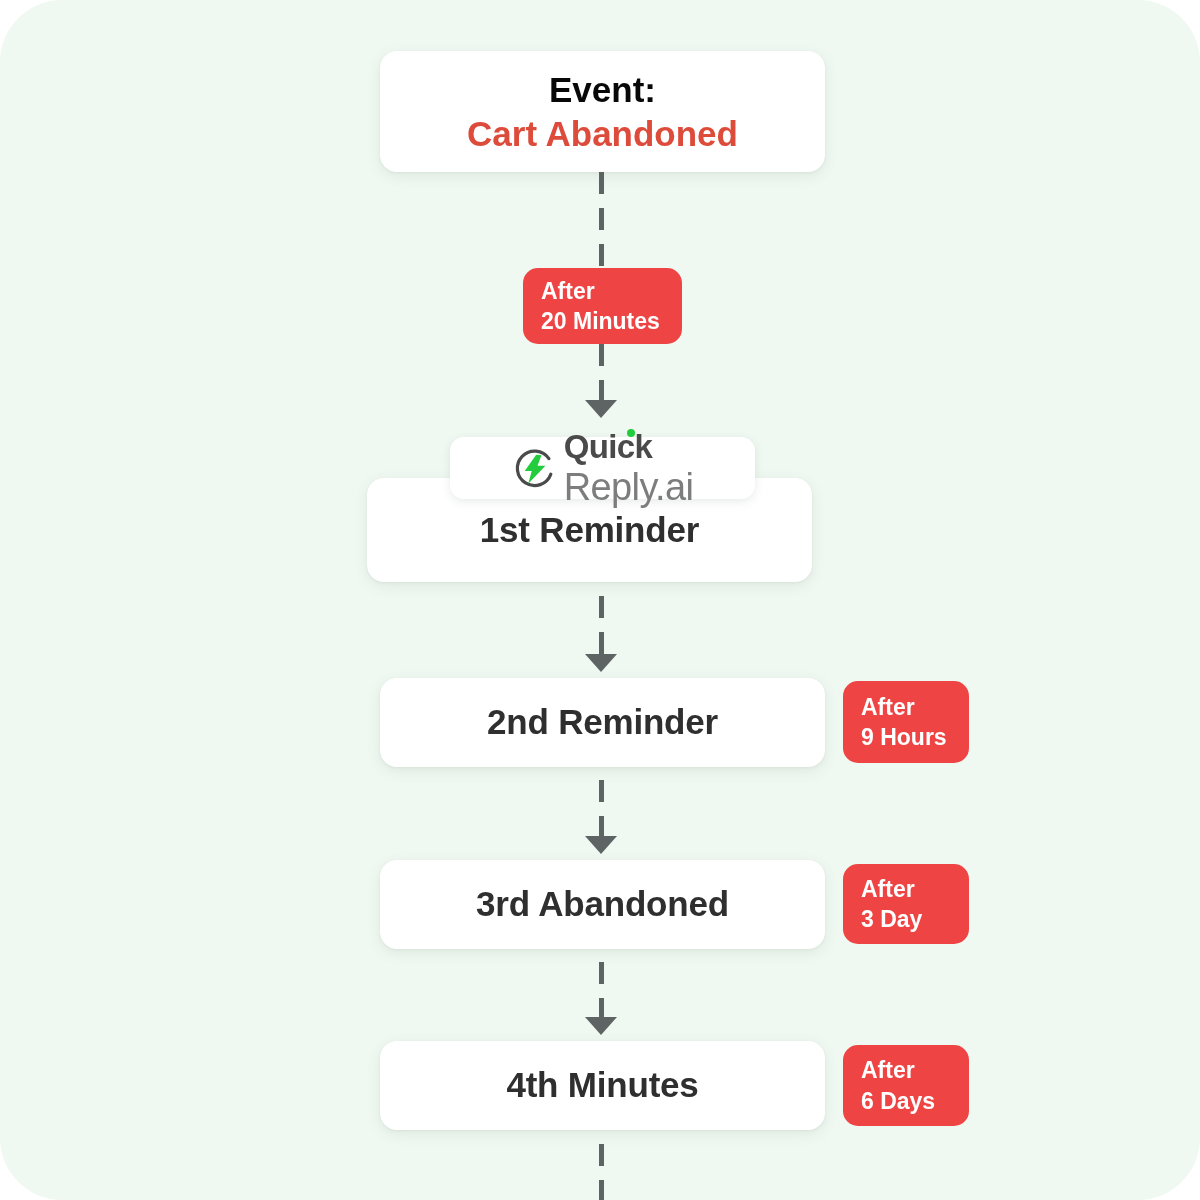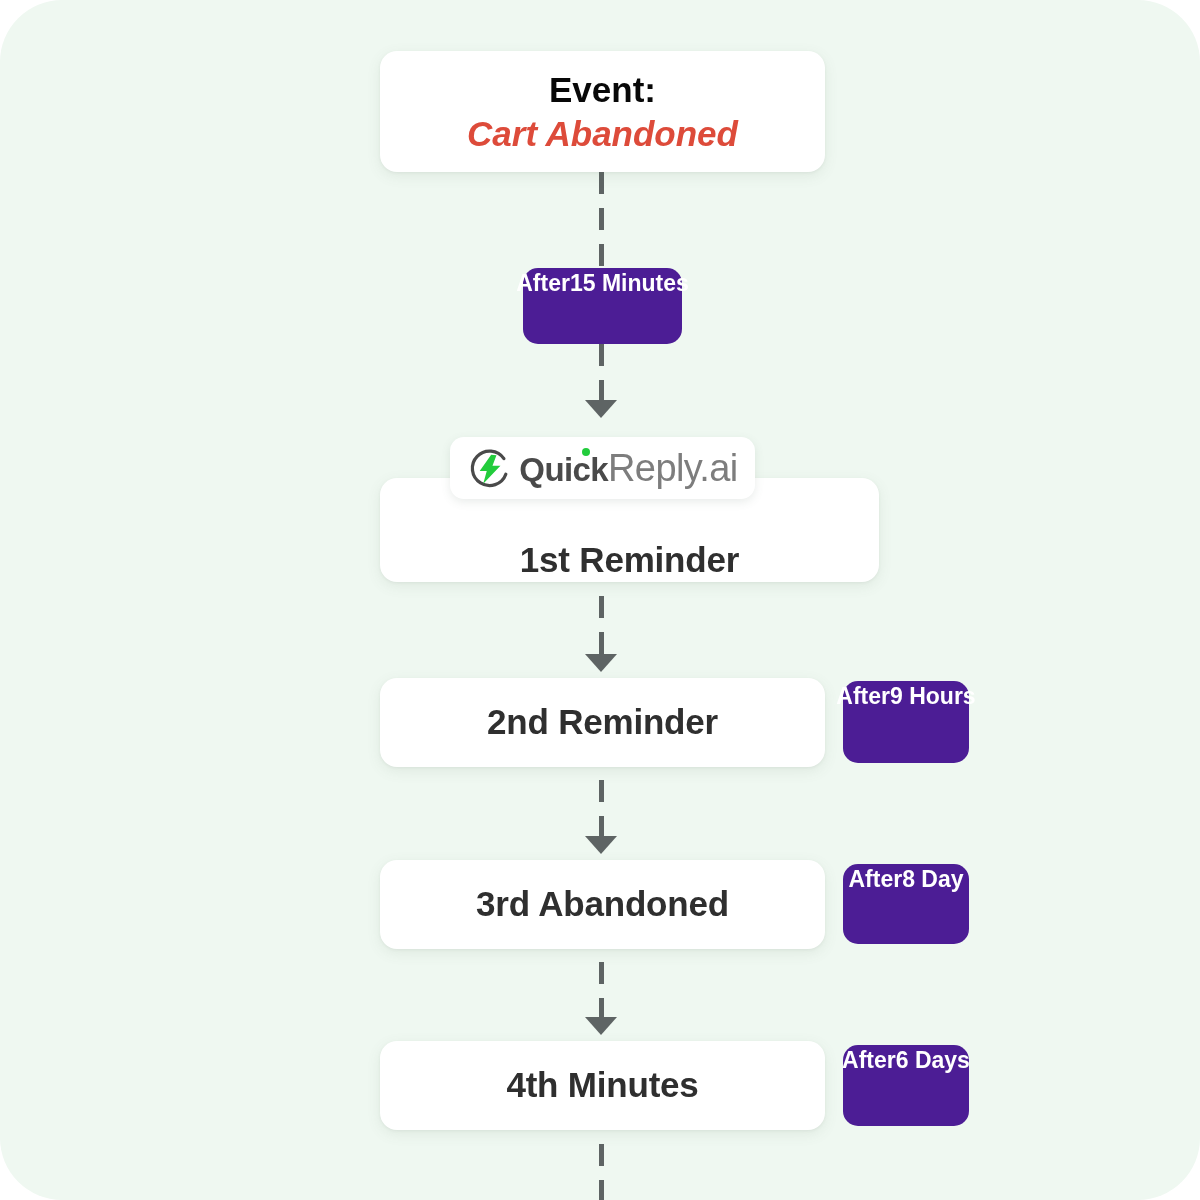--- a/index.html
+++ b/index.html
@@ -78,31 +78,30 @@
     color: #080808;
     line-height: 1.25;
     text-align: center;
   }
   .event-line2 {
     font-size: 35px;
     font-weight: 600;
     color: #dd4b3a;
     line-height: 1.25;
     text-align: center;
-    font-style: italic;
   }
 
   
   .badge {
     position: absolute;
-    background: #4c1d95;
+    background: #ef4444;
     border-radius: 15px;
     box-sizing: border-box;
     display: flex;
-    flex-direction: row;
+    flex-direction: column;
     justify-content: center;
     padding: 0 18px;
   }
   .badge span {
     color: #ffffff;
     font-size: 23px;
     font-weight: 600;
     line-height: 1.32;
     white-space: nowrap;
   }
@@ -129,20 +128,21 @@
   .logo-mark {
     width: 46px;
     height: 46px;
     flex: 0 0 auto;
     display: block;
   }
   .logo-word {
     display: flex;
     align-items: baseline;
     position: relative;
+    flex-direction: column;
   }
   .logo-quick {
     font-size: 33px;
     font-weight: 700;
     color: #4a4a4a;
     letter-spacing: -0.6px;
   }
   .logo-reply {
     font-size: 38px;
     font-weight: 400;
@@ -168,36 +168,36 @@
   <div class="spine" style="top:344px; height:56px;"></div>
   <div class="arrowhead" style="top:400px;"></div>
 
   <div class="card" style="left:380px; top:51px; width:445px; height:121px;">
     <div class="event-line1">Event:</div>
     <div class="event-line2">Cart Abandoned</div>
   </div>
 
   <div class="badge center-align" style="left:523px; top:268px; width:159px; height:76px; z-index:4;">
     <span>After</span>
-    <span>15 Minutes</span>
+    <span>20 Minutes</span>
   </div>
 
   <div class="logo-chip">
     <svg class="logo-mark" viewBox="0 0 48 48">
       <path d="M40.5 30.5 A18 18 0 1 1 38.5 14.2" fill="none" stroke="#4a4a4a" stroke-width="3.4" stroke-linecap="round"></path>
       <polygon points="25.5,8 12.5,26.5 20.5,26.5 16.5,41 36,20.5 27,20.5 31.5,8.5" fill="#22cc3c" transform="translate(-1,1) scale(0.92) translate(3,2)"></polygon>
     </svg>
     <div class="logo-word">
       <span class="logo-quick">Quick</span>
       <span class="logo-reply">Reply.ai</span>
       <span class="logo-dot"></span>
     </div>
   </div>
 
-  <div class="card" style="left:380px; top:478px; width:499px; height:104px;justify-content:flex-end;">
+  <div class="card" style="left:367px; top:478px; width:445px; height:104px;">
     <div class="card-title">1st Reminder</div>
   </div>
 
   <div class="spine" style="top:596px; height:64px;"></div>
   <div class="arrowhead" style="top:654px;"></div>
 
   <div class="card" style="left:380px; top:678px; width:445px; height:89px;">
     <div class="card-title">2nd Reminder</div>
   </div>
   <div class="badge center-align" style="left:843px; top:681px; width:126px; height:82px;">
@@ -206,21 +206,21 @@
   </div>
 
   <div class="spine" style="top:780px; height:60px;"></div>
   <div class="arrowhead" style="top:836px;"></div>
 
   <div class="card" style="left:380px; top:860px; width:445px; height:89px;">
     <div class="card-title">3rd Abandoned</div>
   </div>
   <div class="badge center-align" style="left:843px; top:864px; width:126px; height:80px;">
     <span>After</span>
-    <span>8 Day</span>
+    <span>3 Day</span>
   </div>
 
   <div class="spine" style="top:962px; height:58px;"></div>
   <div class="arrowhead" style="top:1017px;"></div>
 
   <div class="card" style="left:380px; top:1041px; width:445px; height:89px;">
     <div class="card-title">4th Minutes</div>
   </div>
   <div class="badge center-align" style="left:843px; top:1045px; width:126px; height:81px;">
     <span>After</span>

